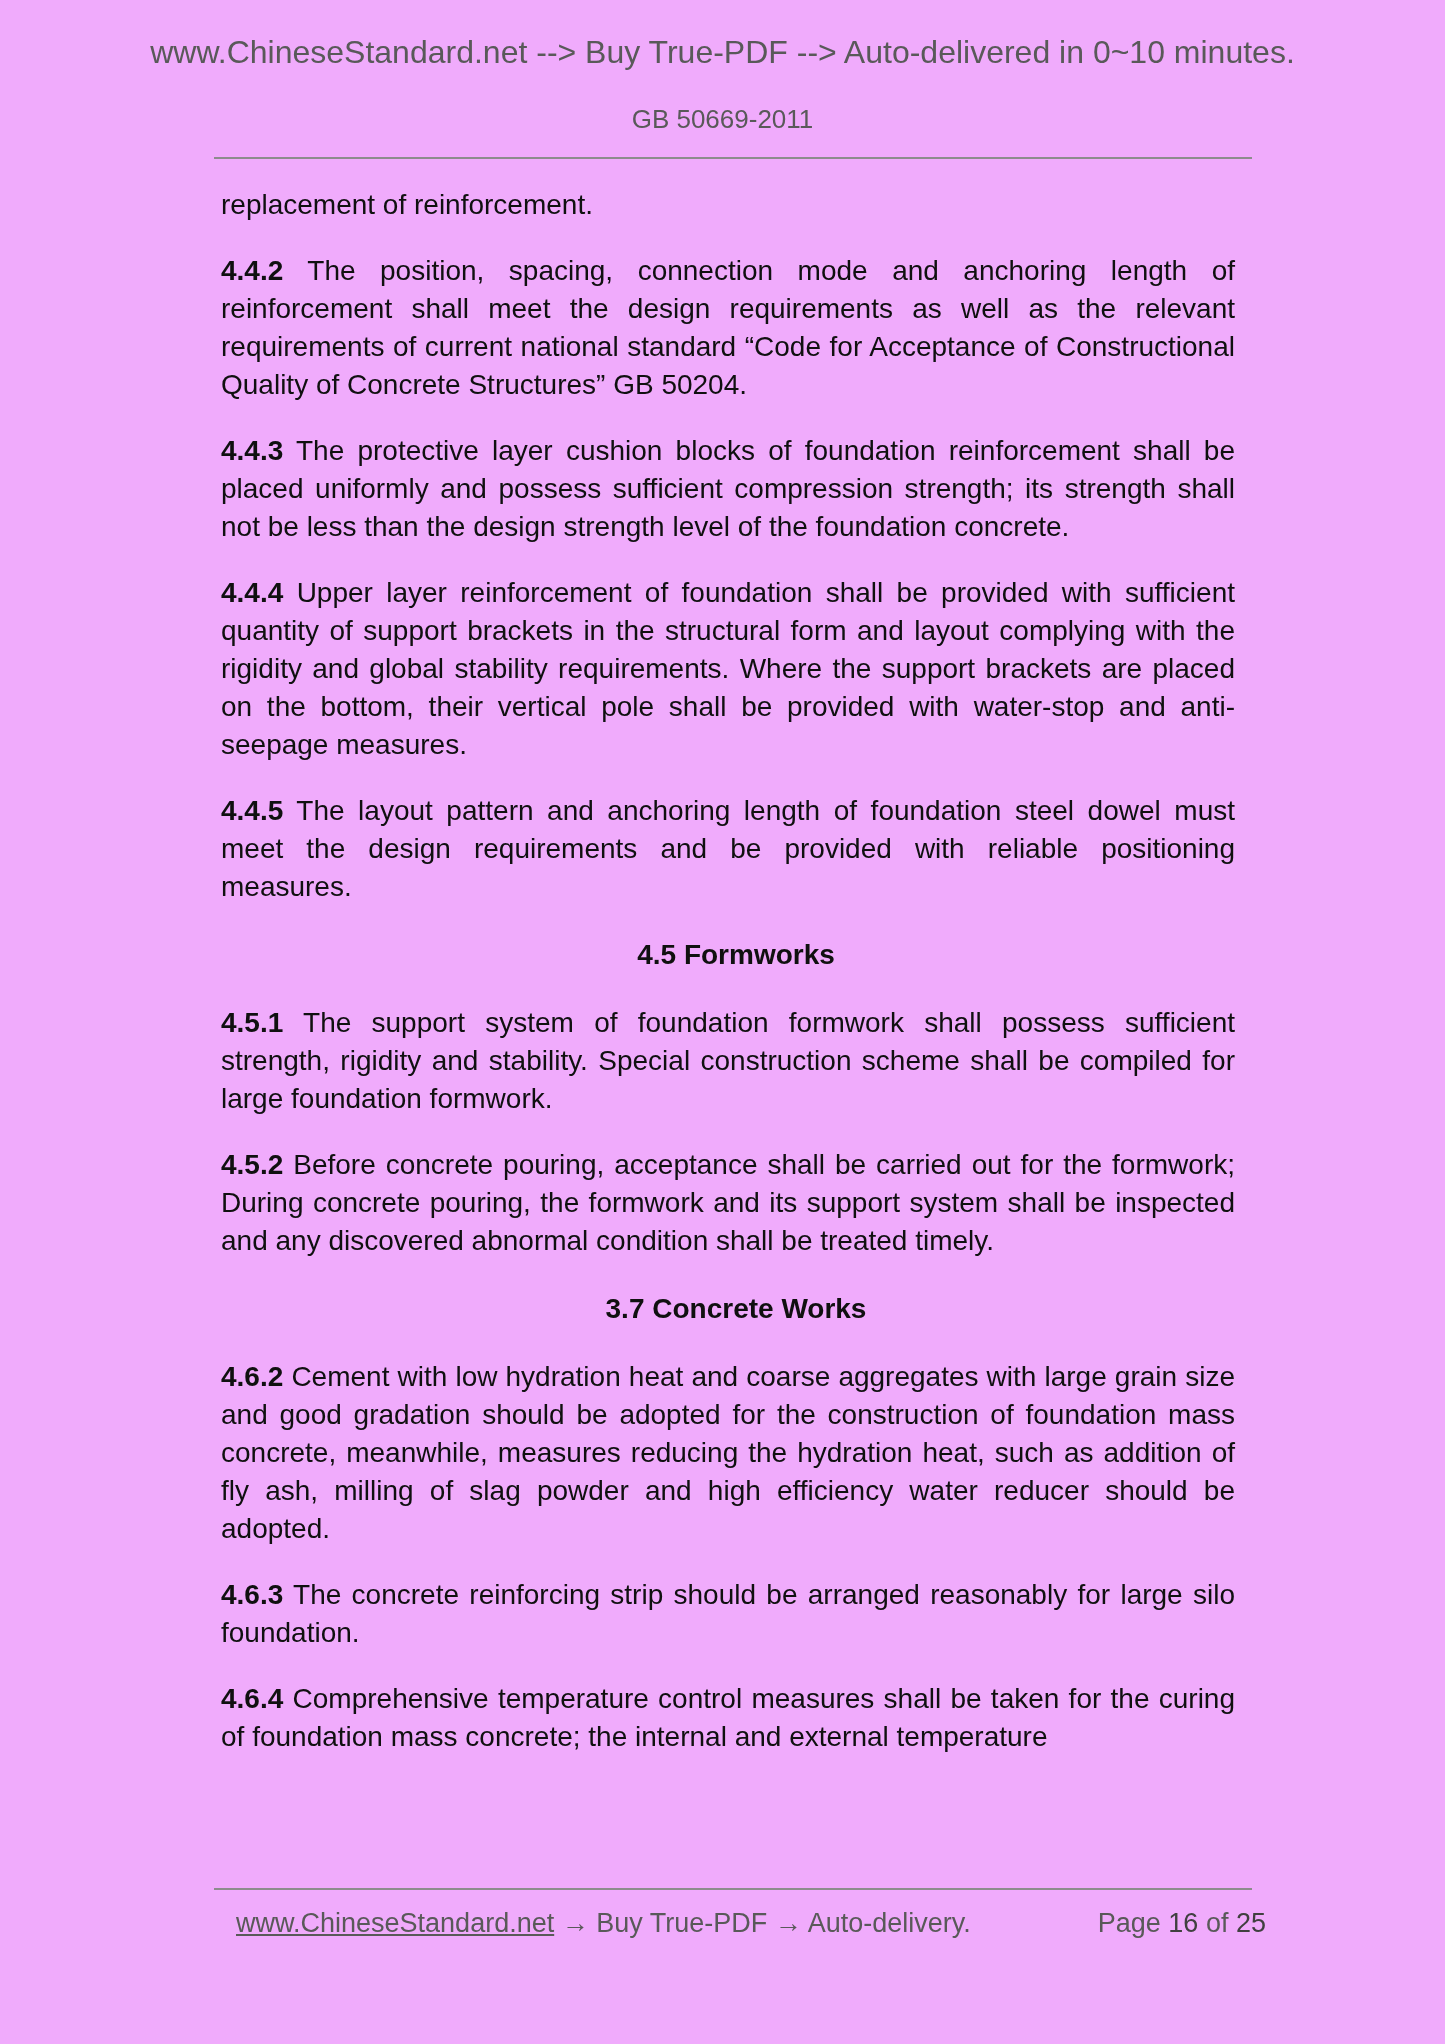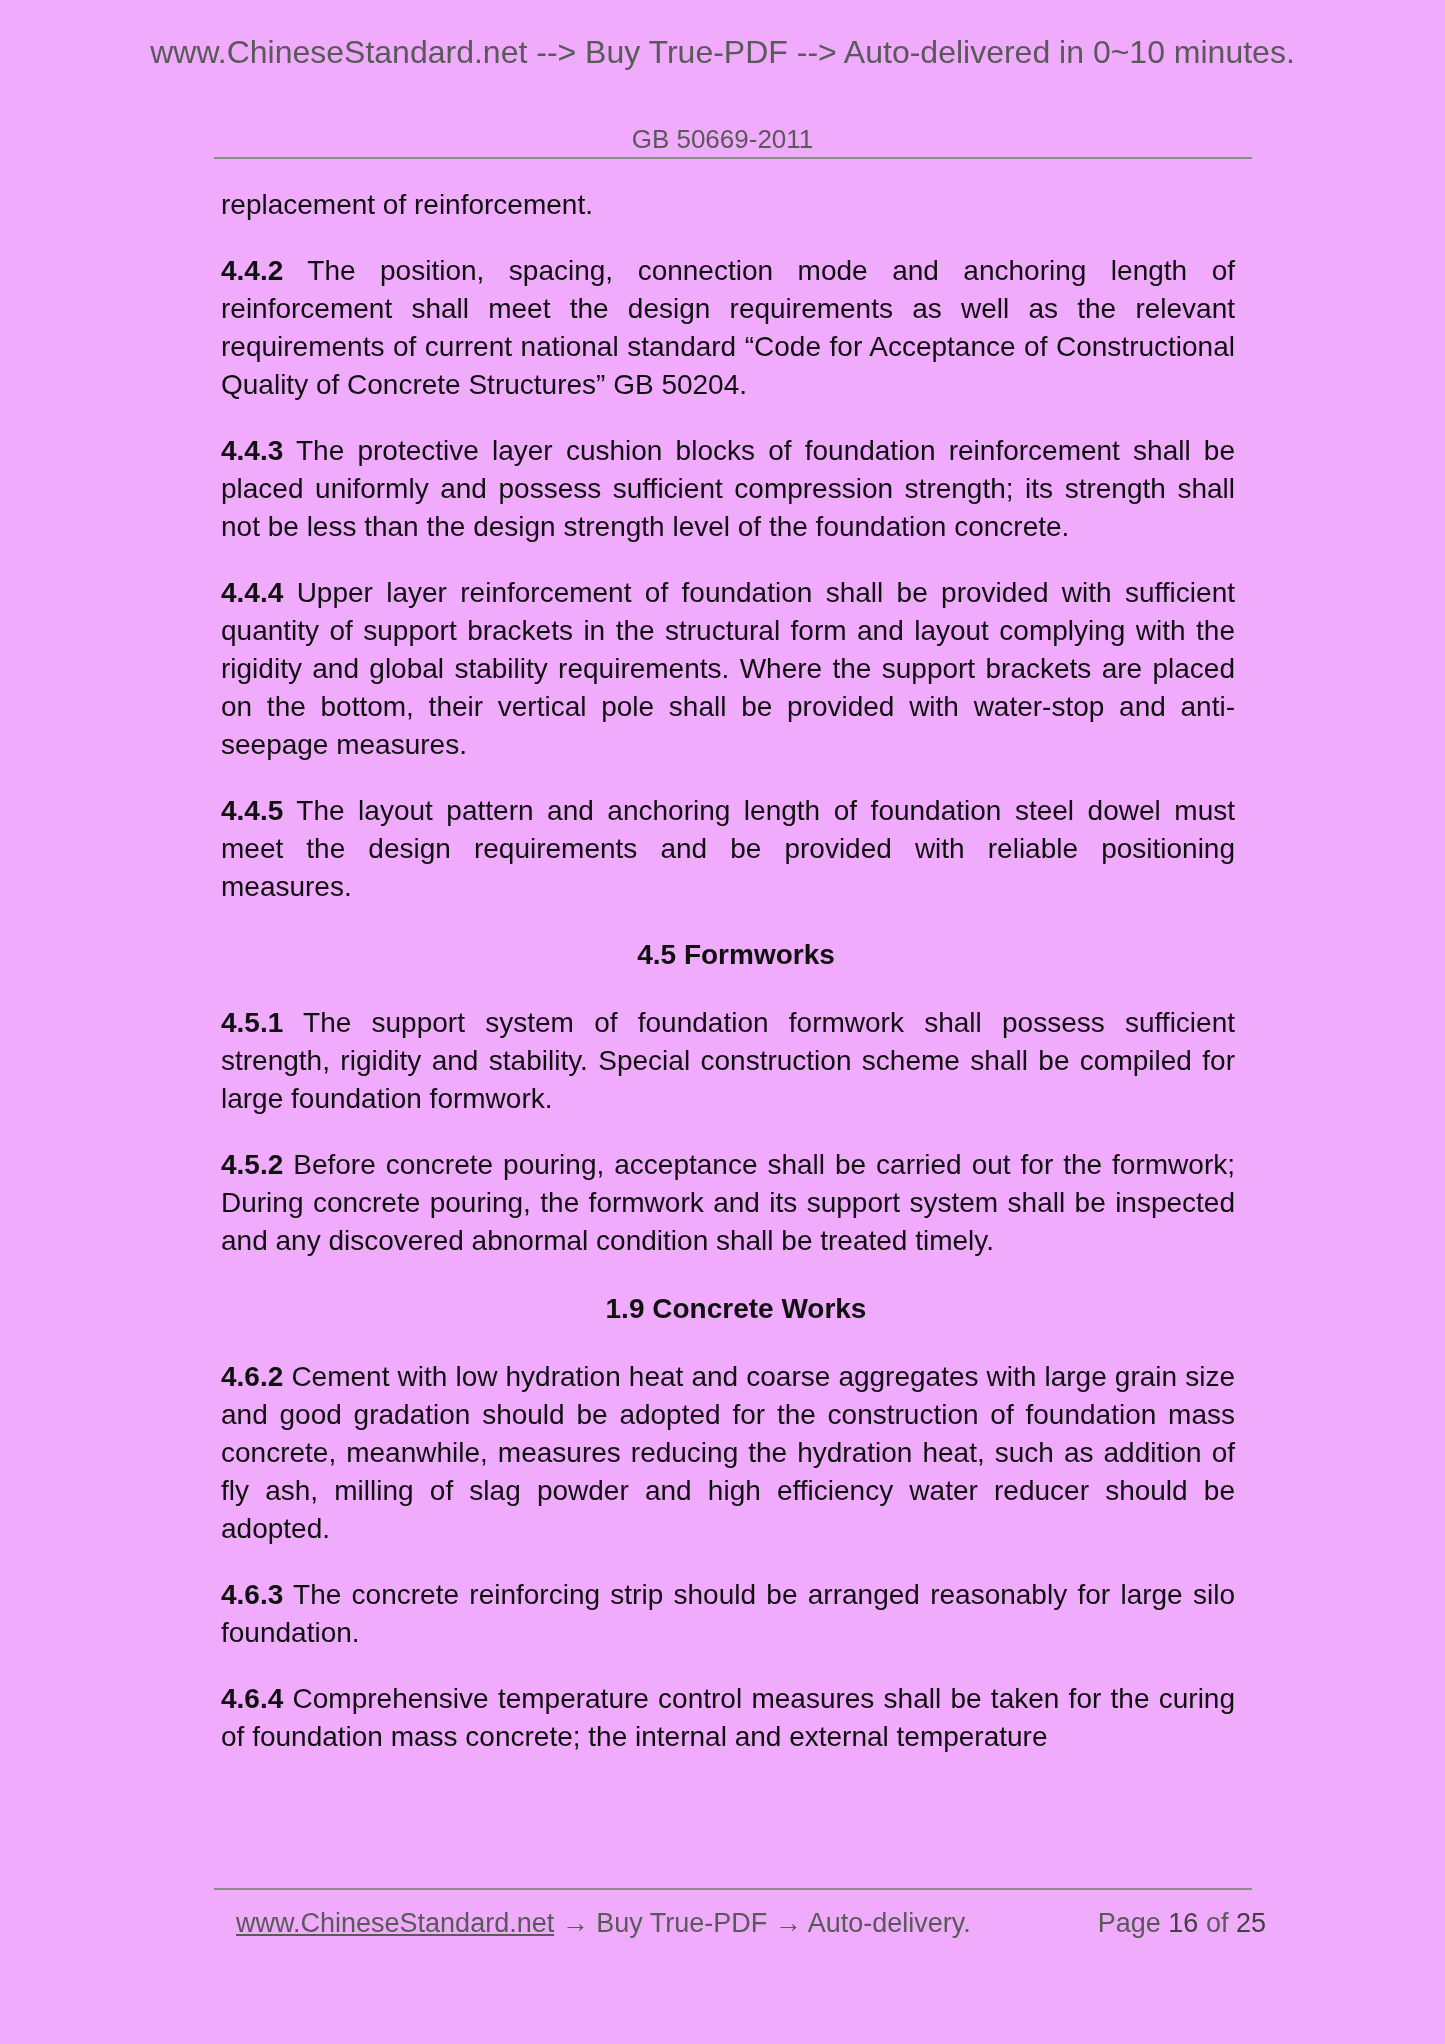--- a/index.html
+++ b/index.html
@@ -18,21 +18,20 @@
     font-size: 32px;
     color: #595959;
     white-space: nowrap;
   }
   .docnum {
     position: absolute;
     top: 104px; left: 0; width: 100%;
     text-align: center;
     font-size: 26px;
     color: #595959;
-    margin-top: 20px;
   }
   .rule {
     position: absolute;
     left: 214px; width: 1038px; height: 2px;
     background: #8c8c8c;
   }
   .rule-top { top: 157px; }
   .rule-bottom { top: 1888px; }
   .content {
     position: absolute;
@@ -84,21 +83,21 @@
 
   <div class="content">
       <p class="cont">replacement of reinforcement.</p>
       <p><b class="num">4.4.2</b> The position, spacing, connection mode and anchoring length of reinforcement shall meet the design requirements as well as the relevant requirements of current national standard “Code for Acceptance of Constructional Quality of Concrete Structures” GB 50204.</p>
       <p><b class="num">4.4.3</b> The protective layer cushion blocks of foundation reinforcement shall be placed uniformly and possess sufficient compression strength; its strength shall not be less than the design strength level of the foundation concrete.</p>
       <p><b class="num">4.4.4</b> Upper layer reinforcement of foundation shall be provided with sufficient quantity of support brackets in the structural form and layout complying with the rigidity and global stability requirements. Where the support brackets are placed on the bottom, their vertical pole shall be provided with water-stop and anti-seepage measures.</p>
       <p><b class="num">4.4.5</b> The layout pattern and anchoring length of foundation steel dowel must meet the design requirements and be provided with reliable positioning measures.</p>
       <h3>4.5 Formworks</h3>
       <p><b class="num">4.5.1</b> The support system of foundation formwork shall possess sufficient strength, rigidity and stability. Special construction scheme shall be compiled for large foundation formwork.</p>
       <p><b class="num">4.5.2</b> Before concrete pouring, acceptance shall be carried out for the formwork; During concrete pouring, the formwork and its support system shall be inspected and any discovered abnormal condition shall be treated timely.</p>
-      <h3>1.9 Concrete Works</h3>
+      <h3>3.7 Concrete Works</h3>
       <p><b class="num">4.6.2</b> Cement with low hydration heat and coarse aggregates with large grain size and good gradation should be adopted for the construction of foundation mass concrete, meanwhile, measures reducing the hydration heat, such as addition of fly ash, milling of slag powder and high efficiency water reducer should be adopted.</p>
       <p><b class="num">4.6.3</b> The concrete reinforcing strip should be arranged reasonably for large silo foundation.</p>
       <p><b class="num">4.6.4</b> Comprehensive temperature control measures shall be taken for the curing of foundation mass concrete; the internal and external temperature</p>
     </div>
 
   <div class="rule rule-bottom"></div>
 
   <div class="footer">
     <span>
       <span class="flink">www.ChineseStandard.net</span>

